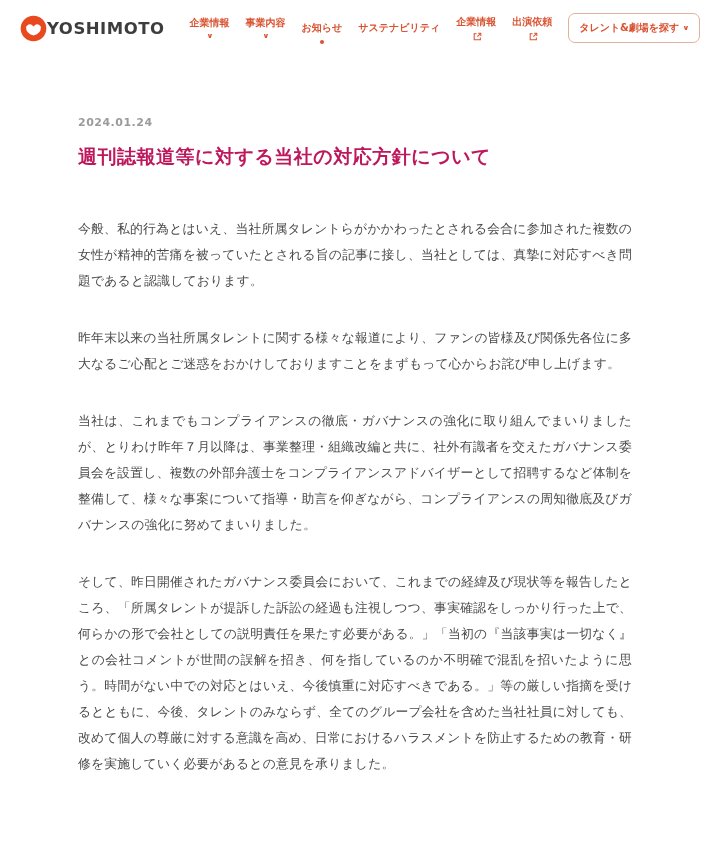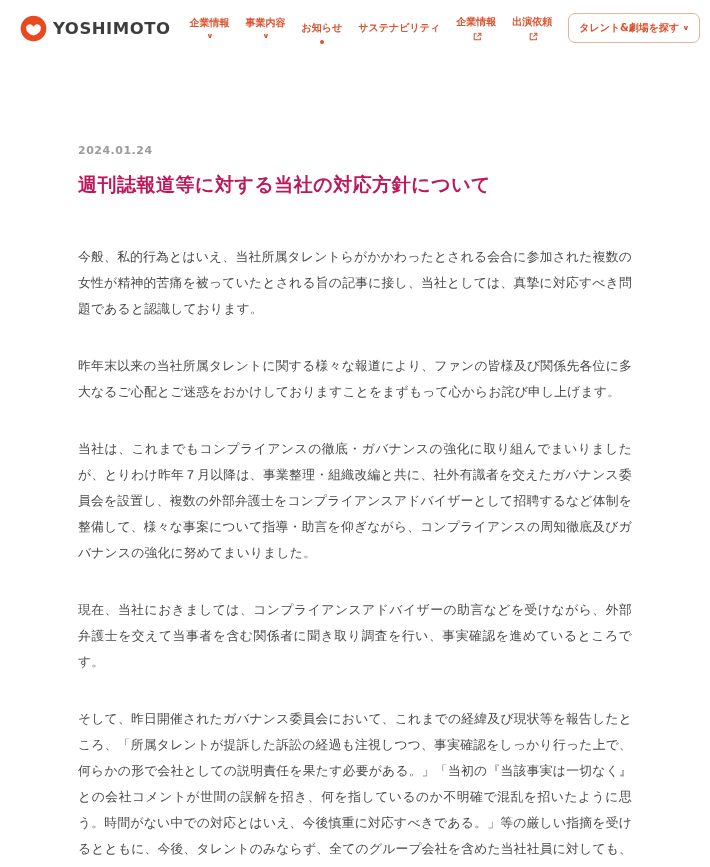--- a/index.html
+++ b/index.html
@@ -17,21 +17,20 @@
   .site-header {
     display: flex;
     align-items: center;
     justify-content: space-between;
     padding: 13px 10px 13px 20px;
     background: #ffffff;
   }
   .logo {
     display: flex;
     align-items: center;
-    gap: 6px;
     cursor: pointer;
   }
   .logo-icon { width: 27px; height: 27px; display: block; }
   .logo-text {
     font-size: 16.5px;
     font-weight: 800;
     letter-spacing: 0.5px;
     color: #3d3d3d;
   }
   .main-nav {
@@ -90,21 +89,20 @@
     width: 554px;
     margin: 0 auto;
     padding-top: 60px;
     padding-bottom: 14px;
   }
   .article-date {
     font-size: 11px;
     font-weight: 600;
     letter-spacing: 0.5px;
     color: #9b9b9b;
-    margin-top: 28px;
   }
   .article-title {
     margin-top: 14px;
     font-size: 19px;
     font-weight: 800;
     color: #be185d;
     letter-spacing: 0.5px;
     line-height: 1.4;
   }
   .article-body { margin-top: 46px; }
@@ -169,17 +167,16 @@
   </nav>
 </header>
 
 <main class="article">
   <div class="article-date">2024.01.24</div>
   <h1 class="article-title">週刊誌報道等に対する当社の対応方針について</h1>
   <div class="article-body">
     <p>今般、私的行為とはいえ、当社所属タレントらがかかわったとされる会合に参加された複数の女性が精神的苦痛を被っていたとされる旨の記事に接し、当社としては、真摯に対応すべき問題であると認識しております。</p>
     <p>昨年末以来の当社所属タレントに関する様々な報道により、ファンの皆様及び関係先各位に多大なるご心配とご迷惑をおかけしておりますことをまずもって心からお詫び申し上げます。</p>
     <p>当社は、これまでもコンプライアンスの徹底・ガバナンスの強化に取り組んでまいりましたが、とりわけ昨年７月以降は、事業整理・組織改編と共に、社外有識者を交えたガバナンス委員会を設置し、複数の外部弁護士をコンプライアンスアドバイザーとして招聘するなど体制を整備して、様々な事案について指導・助言を仰ぎながら、コンプライアンスの周知徹底及びガバナンスの強化に努めてまいりました。</p>
-    <p>現在、当社におきましては、コンプライアンスアドバイザーの助言などを受けながら、外部弁護士を交えて当事者を含む関係者に聞き取り調査を行い、事実確認を進めているところです。</p>
     <p>そして、昨日開催されたガバナンス委員会において、これまでの経緯及び現状等を報告したところ、「所属タレントが提訴した訴訟の経過も注視しつつ、事実確認をしっかり行った上で、何らかの形で会社としての説明責任を果たす必要がある。」「当初の『当該事実は一切なく』との会社コメントが世間の誤解を招き、何を指しているのか不明確で混乱を招いたように思う。時間がない中での対応とはいえ、今後慎重に対応すべきである。」等の厳しい指摘を受けるとともに、今後、タレントのみならず、全てのグループ会社を含めた当社社員に対しても、改めて個人の尊厳に対する意識を高め、日常におけるハラスメントを防止するための教育・研修を実施していく必要があるとの意見を承りました。</p>
 
   </div>
 </main>
 
 </body></html>

